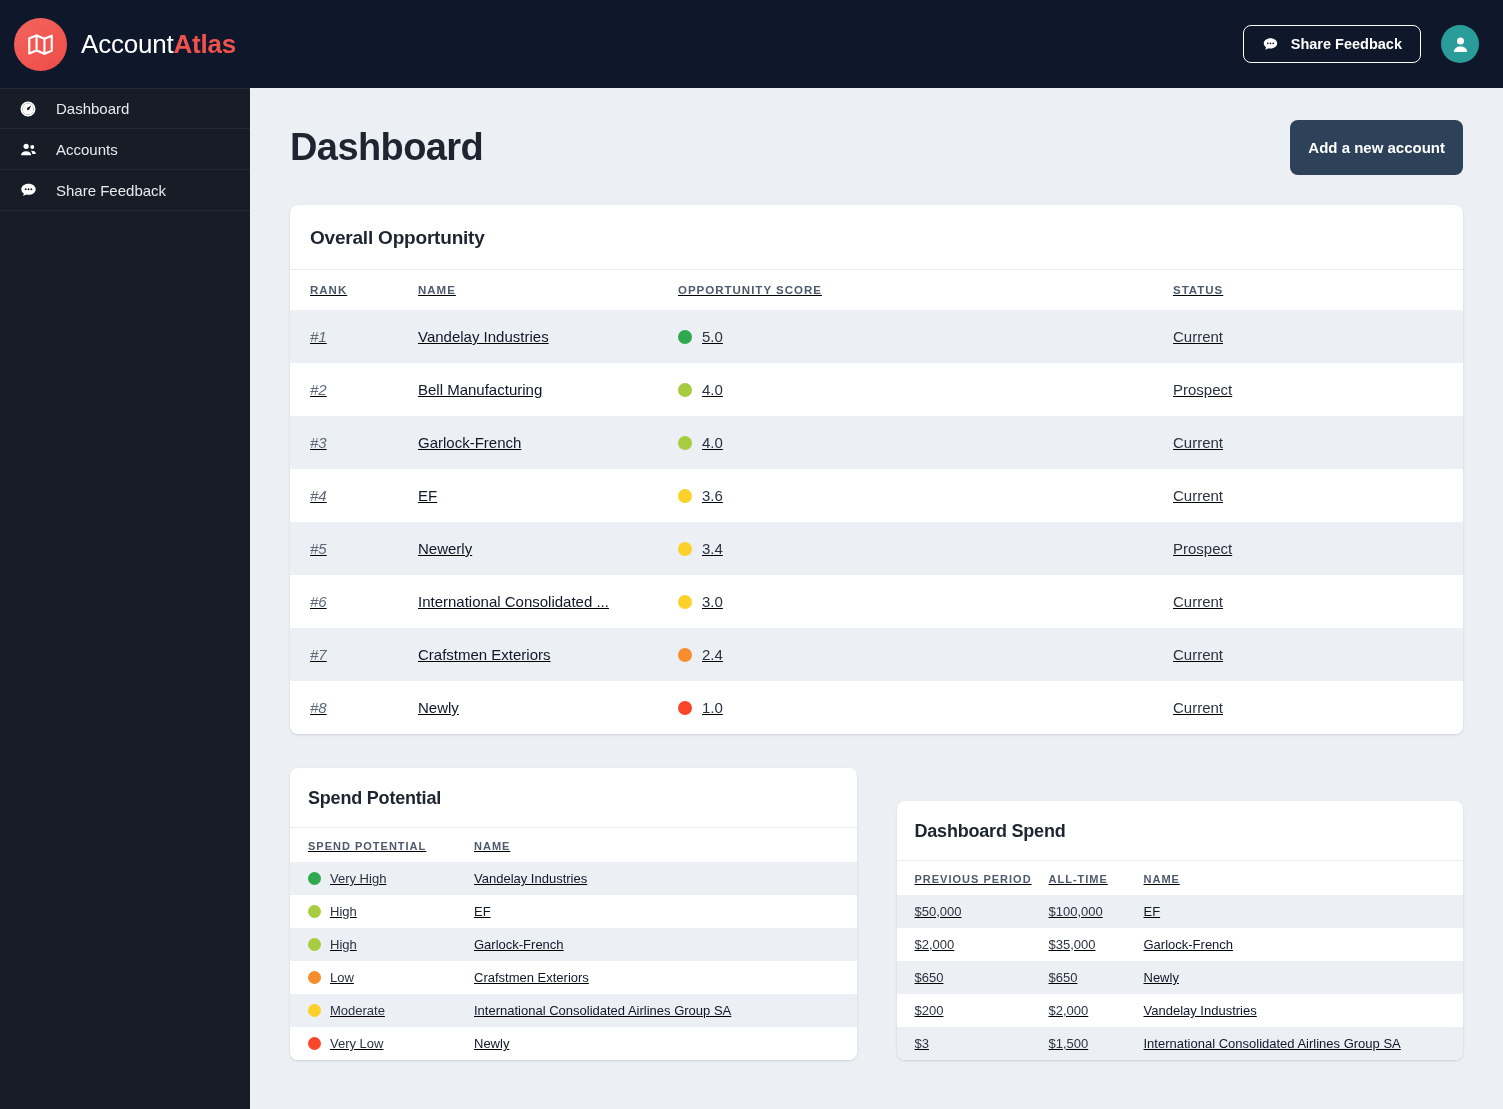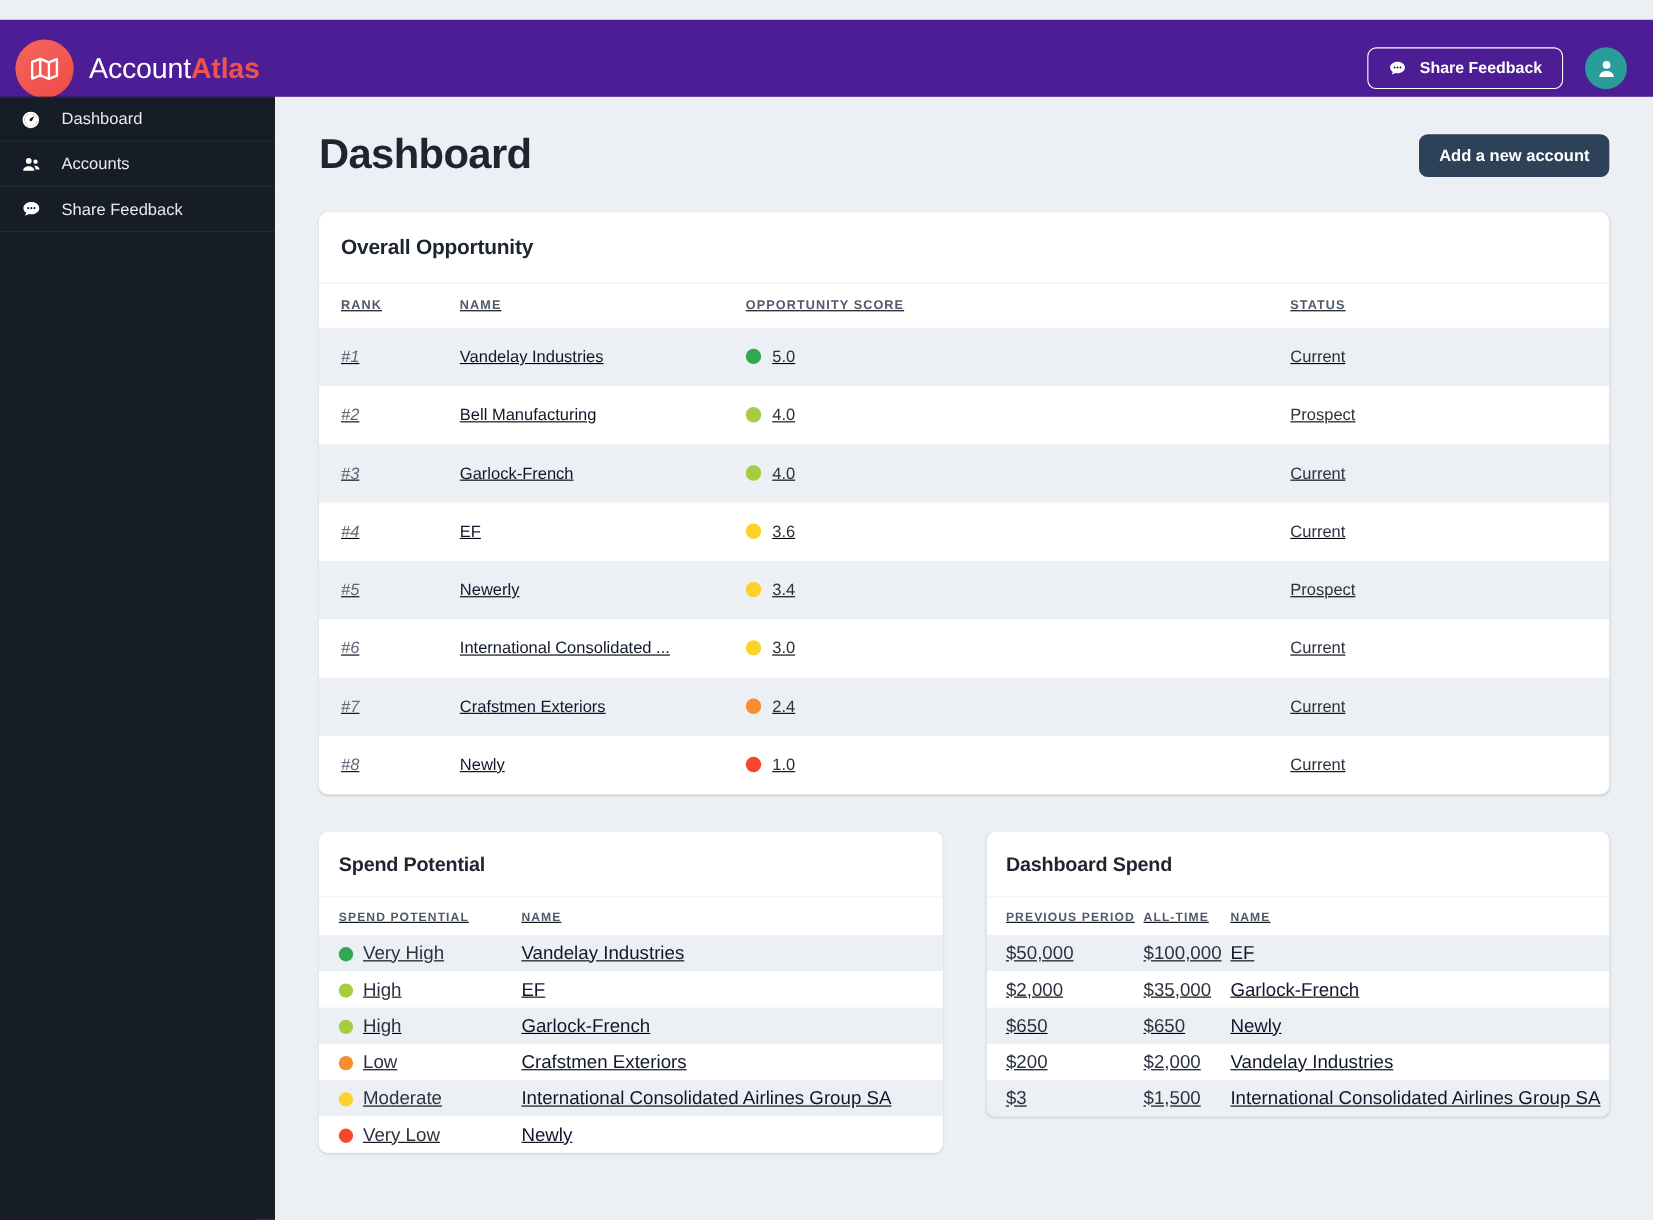--- a/index.html
+++ b/index.html
@@ -8,23 +8,23 @@
     height: 1109px;
     overflow: hidden;
     background: #eceff3;
     font-family: "Liberation Sans", sans-serif;
     -webkit-font-smoothing: antialiased;
   }
 
   
   .topbar {
     position: absolute;
-    top: 18px; left: 0;
+    top: 0; left: 0;
     width: 1503px; height: 88px;
-    background: #4c1d95;
+    background: #0f172a;
     display: flex;
     align-items: center;
     justify-content: space-between;
     padding: 0 24px 0 14px;
   }
   .brand { display: flex; align-items: center; gap: 14px; }
   .brand-logo {
     width: 53px; height: 53px; border-radius: 50%;
     background: linear-gradient(145deg, #f4655e 0%, #ef4b47 100%);
     display: flex; align-items: center; justify-content: center;
@@ -88,21 +88,21 @@
     display: flex; align-items: center; justify-content: space-between;
     padding-top: 32px; padding-bottom: 30px;
   }
   .page-title {
     font-size: 38px; font-weight: 700; color: #1e2531;
     letter-spacing: -0.6px;
   }
   .primary-btn {
     background: #2d4159; color: #ffffff;
     border: none; border-radius: 8px;
-    height: 39px; padding: 0 18px;
+    height: 55px; padding: 0 18px;
     font-size: 15px; font-weight: 700;
     font-family: "Liberation Sans", sans-serif;
     cursor: pointer; white-space: nowrap;
   }
 
   
   .card {
     background: #ffffff;
     border-radius: 8px;
     box-shadow: 0 1px 3px rgba(20,30,50,.10), 0 1px 1px rgba(20,30,50,.05);
@@ -143,33 +143,33 @@
     width: 14px; height: 14px; border-radius: 50%;
     vertical-align: -2px; margin-right: 10px;
   }
 
   
   .tbl-main th:first-child, .tbl-main td:first-child { padding-left: 20px; width: 128px; }
   .tbl-main th:nth-child(2), .tbl-main td:nth-child(2) { width: 260px; }
   .tbl-main th:nth-child(3), .tbl-main td:nth-child(3) { width: 495px; }
 
   
-  .tbl-sm th, .tbl-sm td { font-size: 17px; }
+  .tbl-sm th, .tbl-sm td { font-size: 13px; }
   .tbl-sm thead th { font-size: 11px; padding: 12px 8px 10px 0; }
   .tbl-sm tbody td { height: 33px; }
   .tbl-sm th:first-child, .tbl-sm td:first-child { padding-left: 18px; }
   .tbl-sm .dot { width: 13px; height: 13px; margin-right: 9px; }
 
   .spend-tbl th:first-child, .spend-tbl td:first-child { width: 184px; }
   .prev-tbl th:first-child, .prev-tbl td:first-child { width: 152px; }
   .prev-tbl th:nth-child(2), .prev-tbl td:nth-child(2) { width: 95px; }
 
   .bottom-row {
     display: flex; gap: 40px; margin-top: 34px;
-    align-items: flex-start;
+    align-items: flex-end;
   }
   .bottom-row > .card { flex: 1 1 0; min-width: 0; }
 </style>
 </head>
 <body>
 
 <div class="topbar">
   <div class="brand">
     <div class="brand-logo">
       <svg width="27" height="27" viewBox="0 0 24 24" fill="none" stroke="#ffffff" stroke-width="1.9" stroke-linejoin="round" stroke-linecap="round">

